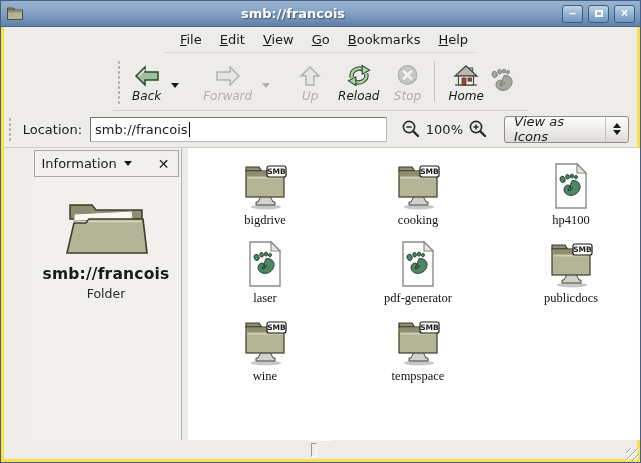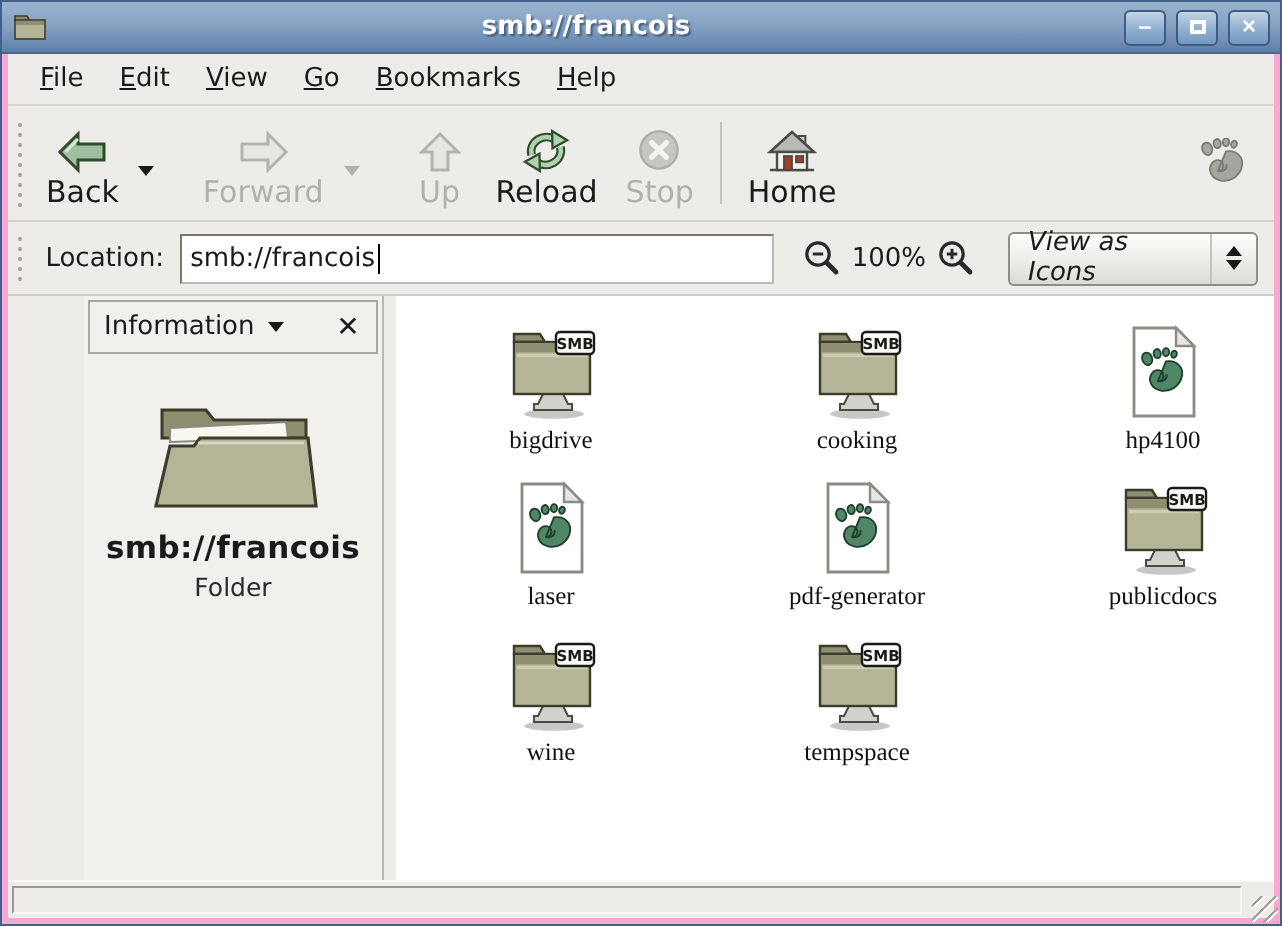--- a/index.html
+++ b/index.html
@@ -2,21 +2,21 @@
 <html><head>
 <meta charset="utf-8">
 <style>
   html,body{margin:0;padding:0;background:#d8d6d2;}
   *{box-sizing:border-box;}
   .window{
     width:641px;height:463px;
     border:1px solid #42608a;
     display:flex;flex-direction:column;
     font-family:"DejaVu Sans",sans-serif;font-size:13px;color:#1a1a1a;
-    position:relative;overflow:hidden;background:#f9a8d4;
+    position:relative;overflow:hidden;background:#fde047;
   }
   
   .titlebar{
     height:26px;flex:0 0 26px;
     background:linear-gradient(#9ab2cd,#87a3c4 45%,#6d8db4 80%,#5f7fa6);
     display:flex;align-items:center;padding:0 5px;gap:5px;
     border-bottom:1px solid #4a688e;
   }
   .titlebar-title{
     flex:1;text-align:center;color:#fff;font-weight:bold;font-size:13px;
@@ -24,21 +24,21 @@
   }
   .winbtn{
     width:21px;height:18px;border:1px solid #3d5c82;border-radius:3px;
     background:linear-gradient(#c2d4e6,#8fafd0 55%,#7298c0);
     color:#fff;font-size:12px;font-weight:bold;line-height:15px;text-align:center;
     display:flex;align-items:center;justify-content:center;padding:0;
   }
   .winbtn .maxbox{width:8px;height:7px;border:2px solid #fff;}
   
   .window-frame{flex:1;display:flex;padding:0 3px 3px;min-height:0;}
-  .window-body{flex:1;display:flex;flex-direction:column;background:#eeece8;min-width:0;}
+  .window-body{flex:1;display:flex;flex-direction:column;background:#eeece8;min-width:0;align-items:center;}
   
   .menubar{
     height:26px;flex:0 0 26px;display:flex;align-items:center;
     padding-left:7px;background:#eeece8;border-bottom:1px solid #d7d5d0;
   }
   .menu-item{padding:3px 9px;cursor:default;}
   .menu-item u{text-decoration:underline;}
   
   .toolbar{
     height:58px;flex:0 0 58px;display:flex;align-items:stretch;
@@ -47,21 +47,21 @@
   }
   .grip{
     width:6px;margin:4px 3px 4px 1px;
     background-image:radial-gradient(#a9a7a1 32%,transparent 36%);
     background-size:4px 5px;background-position:1px 1px;
   }
   .tbtn{
     display:flex;flex-direction:column;align-items:center;justify-content:flex-end;
     padding:4px 7px 5px;gap:3px;border-radius:3px;min-width:42px;
   }
-  .tbtn .tlabel{font-size:15px;line-height:13px;}
+  .tbtn .tlabel{font-size:12px;line-height:13px;font-style:italic;}
   .tbtn.disabled .tlabel{color:#b2b0aa;}
   .dd-arrow{
     width:14px;display:flex;align-items:center;justify-content:center;margin-right:4px;
   }
   .dd-arrow .tri{
     width:0;height:0;border-left:4px solid transparent;border-right:4px solid transparent;
     border-top:5px solid #1a1a1a;margin-top:8px;
   }
   .dd-arrow.disabled .tri{border-top-color:#b2b0aa;}
   .tsep{width:1px;background:#c6c4bf;margin:6px 6px;}

